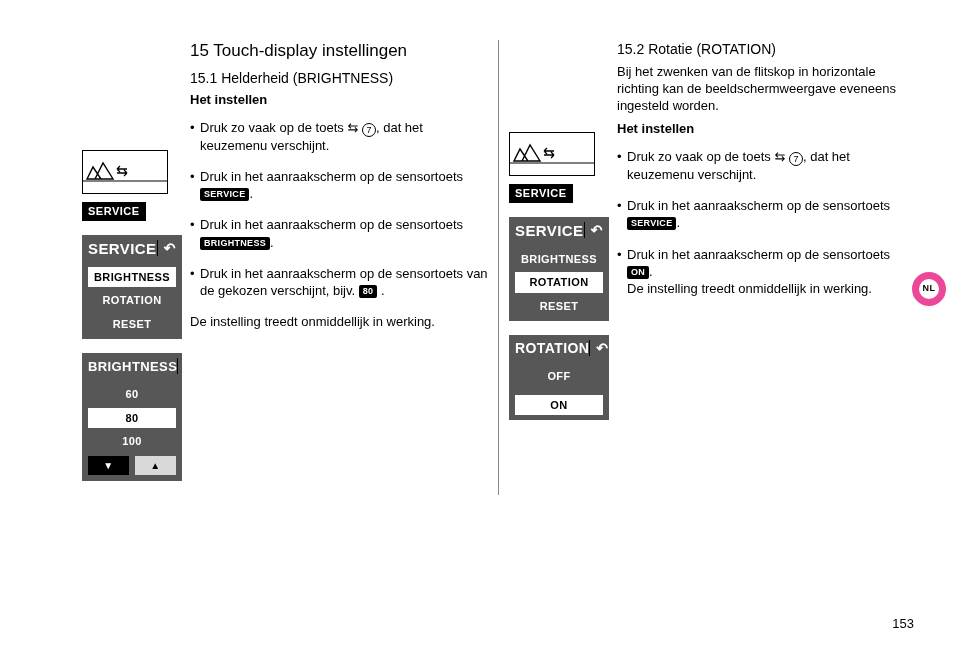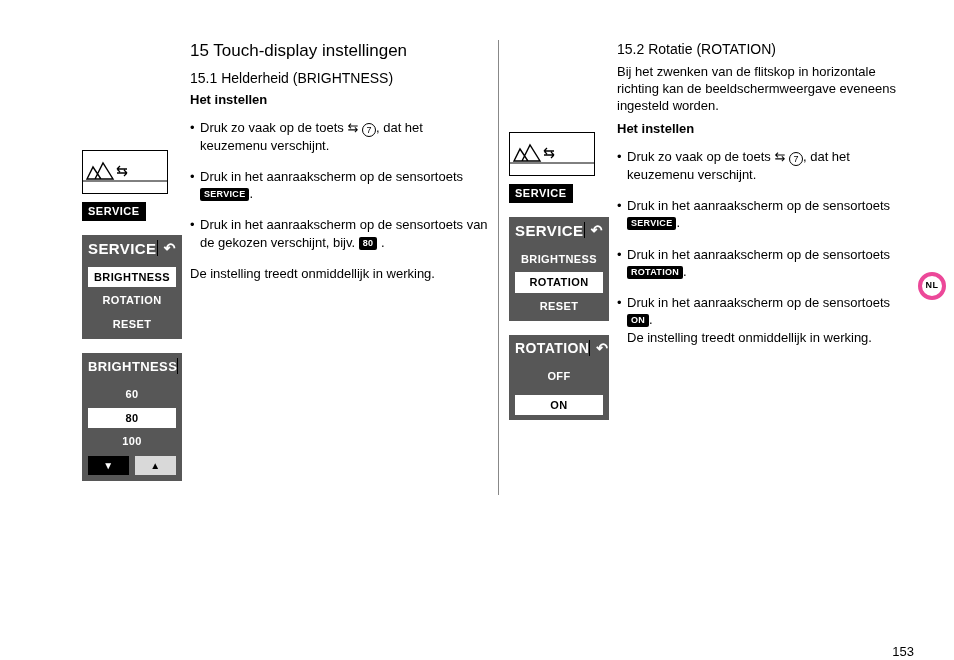--- a/index.html
+++ b/index.html
@@ -173,33 +173,33 @@
   .arrows-row .btn.light {
     background: #d9d9d9;
     color: #000;
   }
   .lang-tab {
     position: absolute;
     right: 8px;
     top: 272px;
     width: 20px;
     height: 20px;
-    border: 4px solid #ec4899;
+    border: 7px solid #ec4899;
     border-radius: 50%;
     font-size: 9px;
     display: flex;
     align-items: center;
     justify-content: center;
     font-weight: 700;
     letter-spacing: .5px;
   }
   .pagenum {
     position: absolute;
     right: 40px;
-    bottom: 0;
+    bottom: 28px;
     font-size: 13px;
   }
   .vsep {
     border-left:1px solid #000;
     height:14px;
     margin-right:6px;
   }
 </style>
 </head>
 <body>
@@ -252,20 +252,23 @@
         <h2 class="sub">15.1 Helderheid (BRIGHTNESS)</h2>
         <p class="subhead">Het instellen</p>
         <ul class="bul">
           <li>
             <span>Druk zo vaak op de toets </span><span class="swap">⇆</span> <span class="ring">7</span><span>, dat het keuzemenu verschijnt.</span>
           </li>
           <li>
             <span>Druk in het aanraakscherm op de sensor­toets </span><span class="inline-chip">SERVICE</span><span>.</span>
           </li>
           <li>
+            <span>Druk in het aanraakscherm op de sensor­toets </span><span class="inline-chip">BRIGHTNESS</span><span>.</span>
+          </li>
+          <li>
             <span>Druk in het aanraakscherm op de sensor­toets van de gekozen verschijnt, bijv. </span><span class="inline-chip">80</span><span> .</span>
           </li>
         </ul>
         <p>De instelling treedt onmiddellijk in werking.</p>
       </div>
     </div>
 
     <div class="divider"></div>
 
     <div class="col" style="width:400px;">
@@ -307,23 +310,20 @@
         <p>Bij het zwenken van de flitskop in horizontale richting kan de beeldschermweergave eve­neens ingesteld worden.</p>
         <p class="subhead">Het instellen</p>
         <ul class="bul">
           <li>
             <span>Druk zo vaak op de toets </span><span class="swap">⇆</span> <span class="ring">7</span><span>, dat het keuzemenu verschijnt.</span>
           </li>
           <li>
             <span>Druk in het aanraakscherm op de sensor­toets </span><span class="inline-chip">SERVICE</span><span>.</span>
           </li>
           <li>
-            <span>Druk in het aanraakscherm op de sensor­toets  </span><span class="inline-chip">ROTATION</span><span>.</span>
-          </li>
-          <li>
             <span>Druk in het aanraakscherm op de sensor­toets </span><span class="inline-chip">ON</span><span>.</span><br>
             <span>De instelling treedt onmiddellijk in werking.</span>
           </li>
         </ul>
       </div>
     </div>
 
   </div>
 
   <div class="lang-tab">NL</div>

